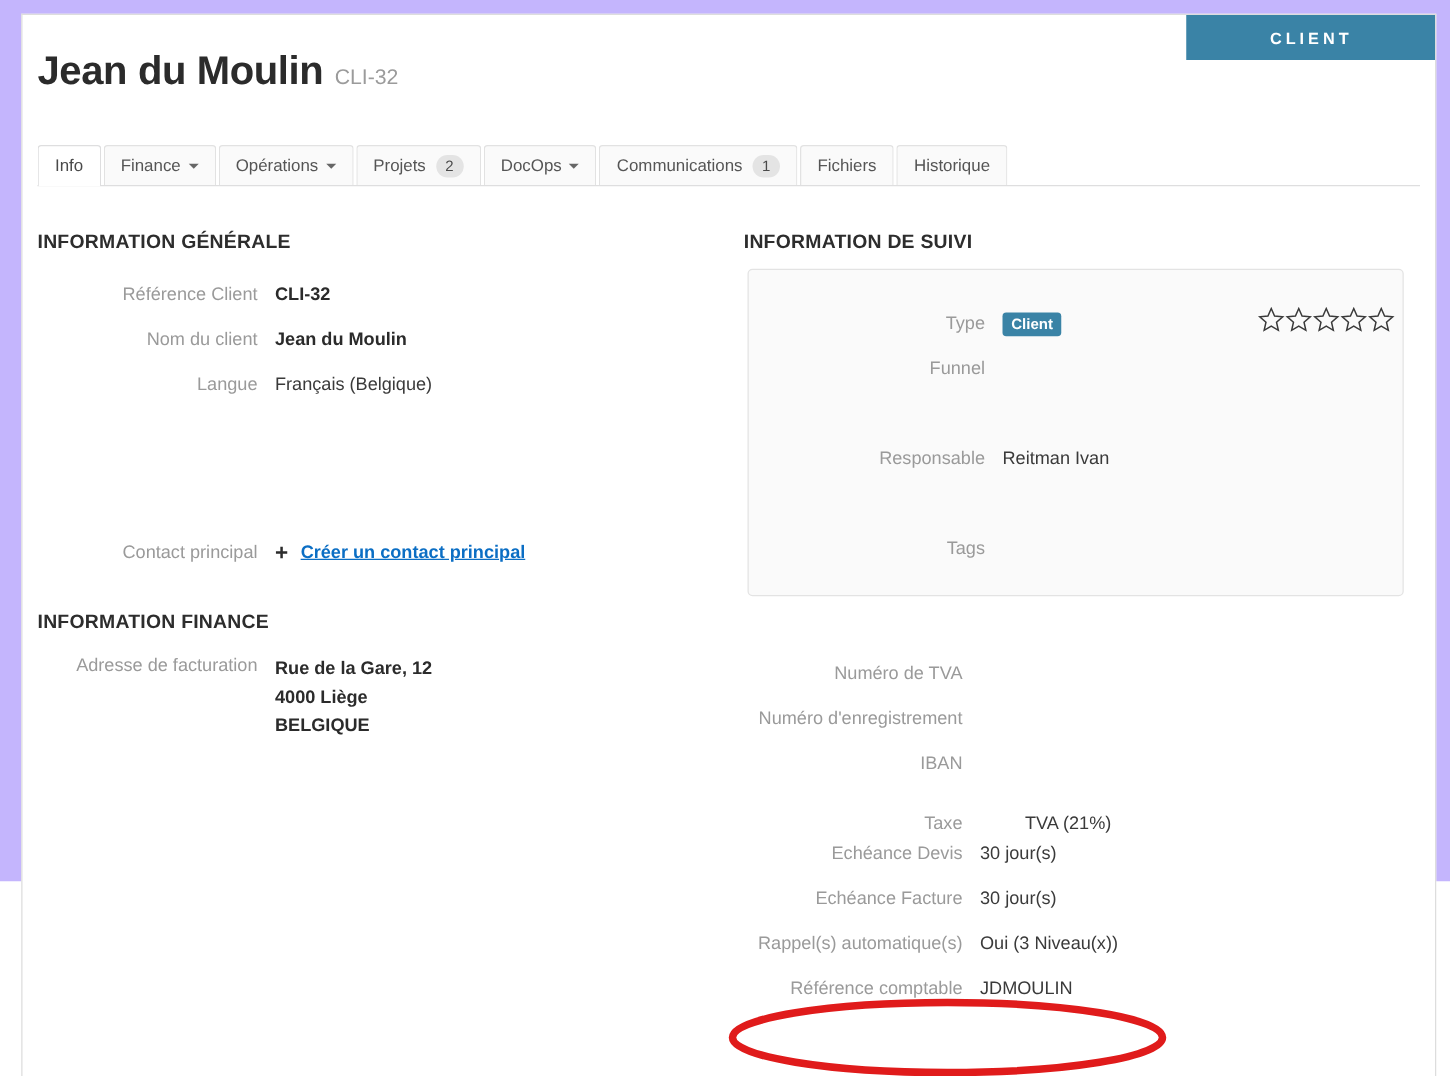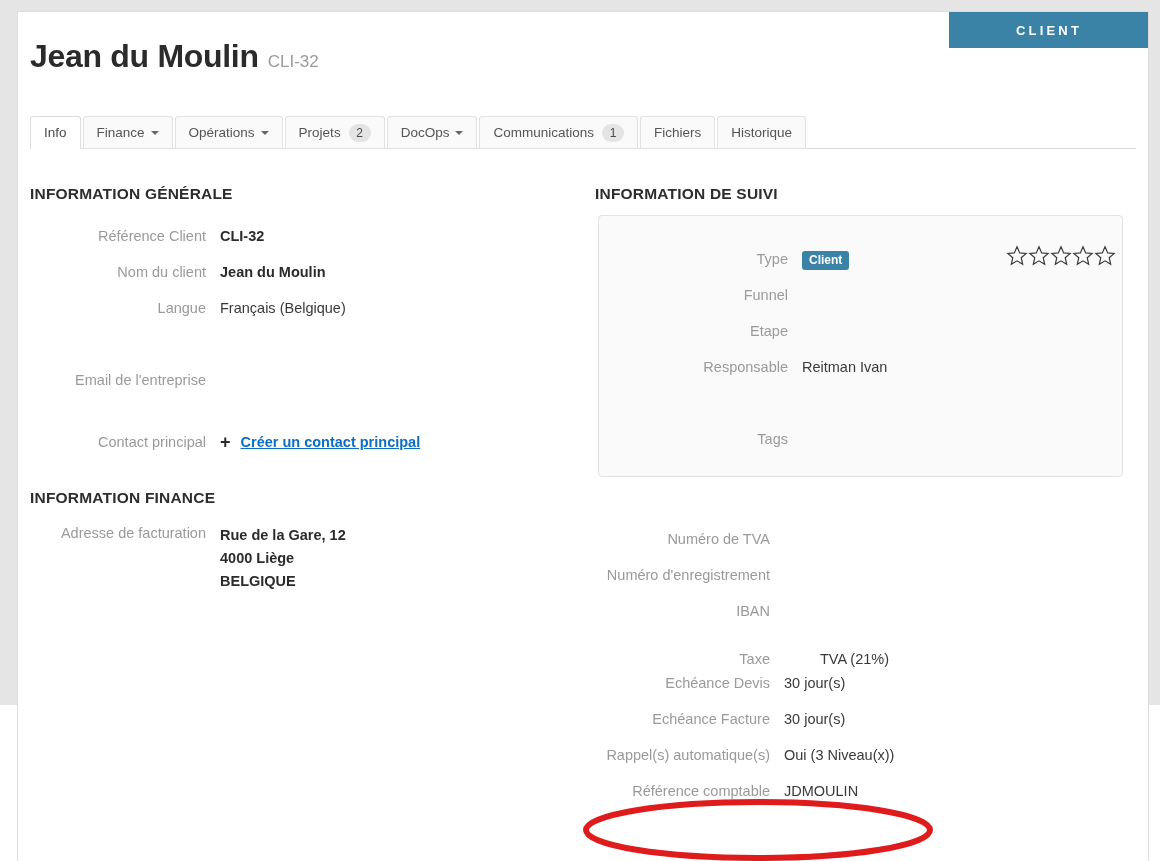--- a/index.html
+++ b/index.html
@@ -6,21 +6,21 @@
   html, body {
     margin: 0; padding: 0;
     width: 1160px; height: 861px;
     background: #ffffff;
     font-family: "Liberation Sans", sans-serif;
     overflow: hidden;
   }
   #screen {
     position: relative;
     width: 1160px; height: 705px;
-    background: #e5e5e5;
+    background: #c4b5fd;
   }
   
   #card {
     position: absolute;
     left: 17px; top: 11px;
     width: 1132px; height: 850px;
     background: #ffffff;
     border: 1px solid #dddddd;
     border-bottom: none;
     border-right: 1px solid #dddddd;
@@ -282,44 +282,36 @@
       <div class="fvalue bold">CLI-32</div>
     </div>
     <div class="field left-field" style="top:251px">
       <div class="flabel">Nom du client</div>
       <div class="fvalue bold">Jean du Moulin</div>
     </div>
     <div class="field left-field" style="top:287px">
       <div class="flabel">Langue</div>
       <div class="fvalue">Français (Belgique)</div>
     </div>
-    <div class="field left-field" style="top:359px">
-      <div class="flabel">Email de l'entreprise</div>
-      <div class="fvalue"></div>
-    </div>
 
     <div id="contact-link-wrap">
       <div class="flabel">Contact principal</div>
       <div id="plus-icon">+</div>
       <div id="contact-link">Créer un contact principal</div>
     </div>
 
     <div id="suivi-panel"></div>
 
     <div class="field suivi-field" style="top:274px">
       <div class="flabel">Funnel</div>
       <div class="fvalue"></div>
     </div>
     <div class="field suivi-field" style="top:238px">
       <div class="flabel">Type</div>
       <div class="fvalue"><span class="pill pill-type">Client</span></div>
-    </div>
-    <div class="field suivi-field" style="top:310px">
-      <div class="flabel">Etape</div>
-      <div class="fvalue"></div>
     </div>
     <div class="field suivi-field" style="top:346px">
       <div class="flabel">Responsable</div>
       <div class="fvalue">Reitman Ivan</div>
     </div>
     <div class="field suivi-field" style="top:418px">
       <div class="flabel">Tags</div>
       <div class="fvalue"></div>
     </div>
 

